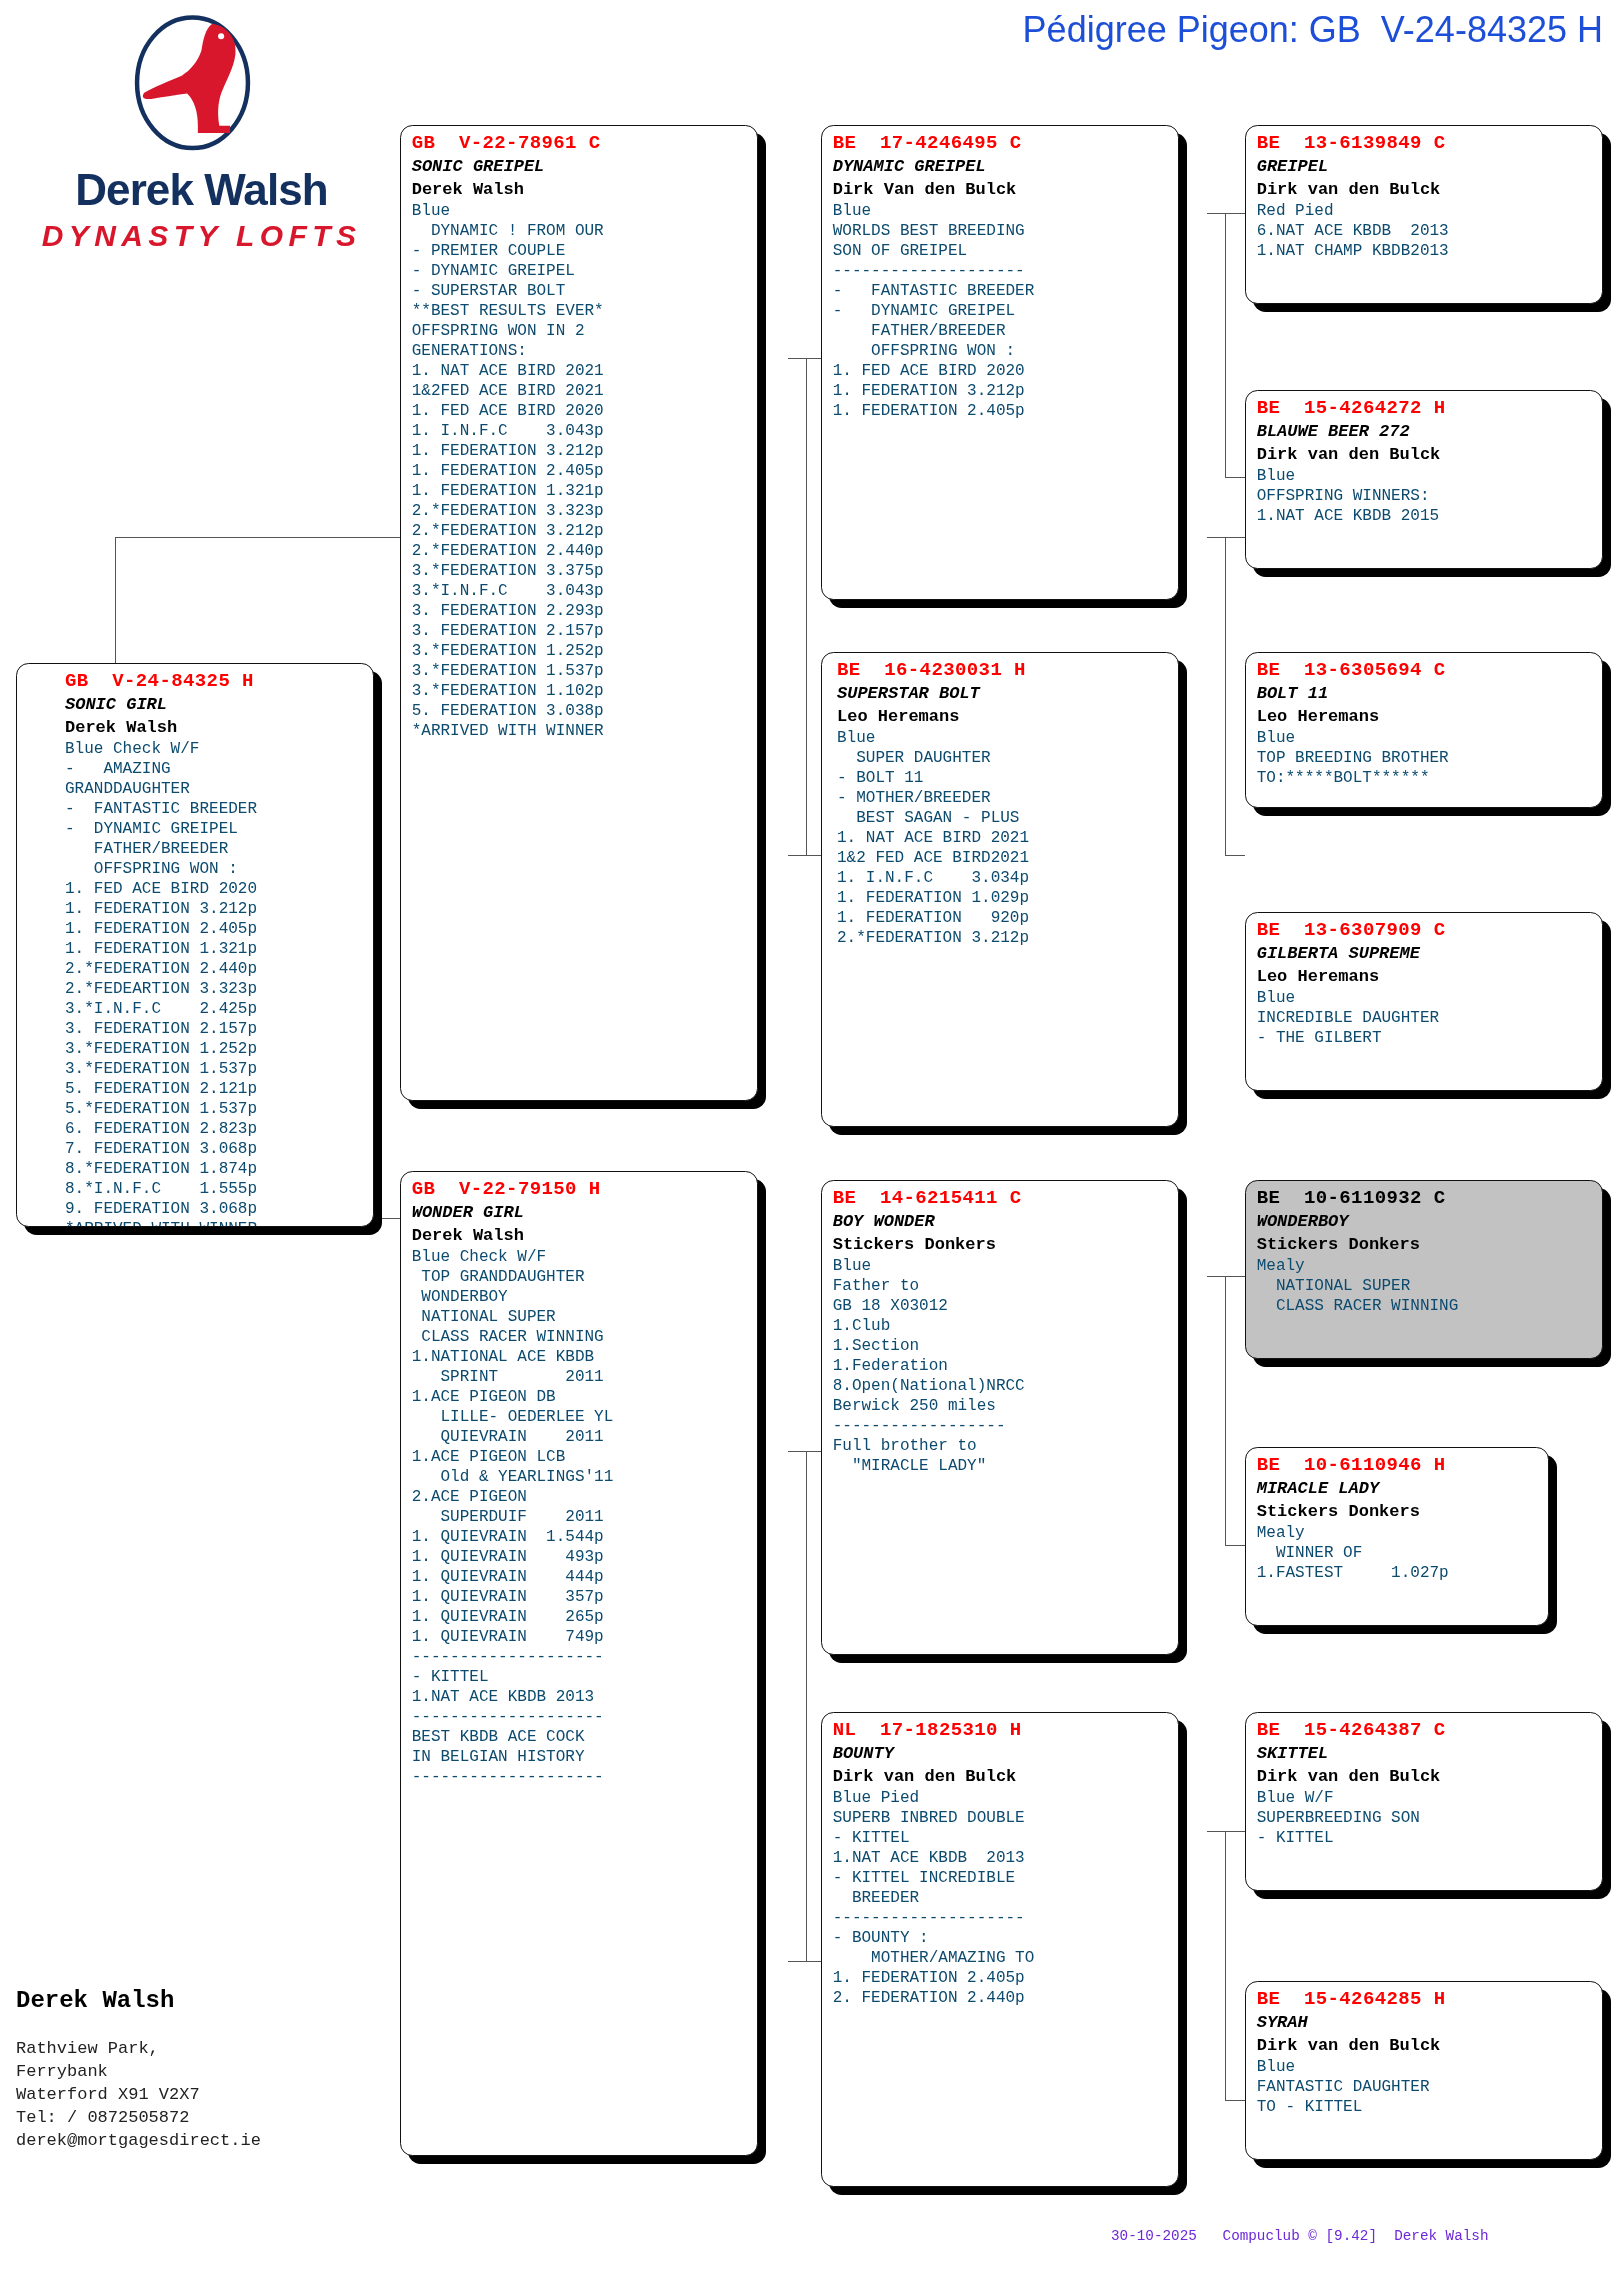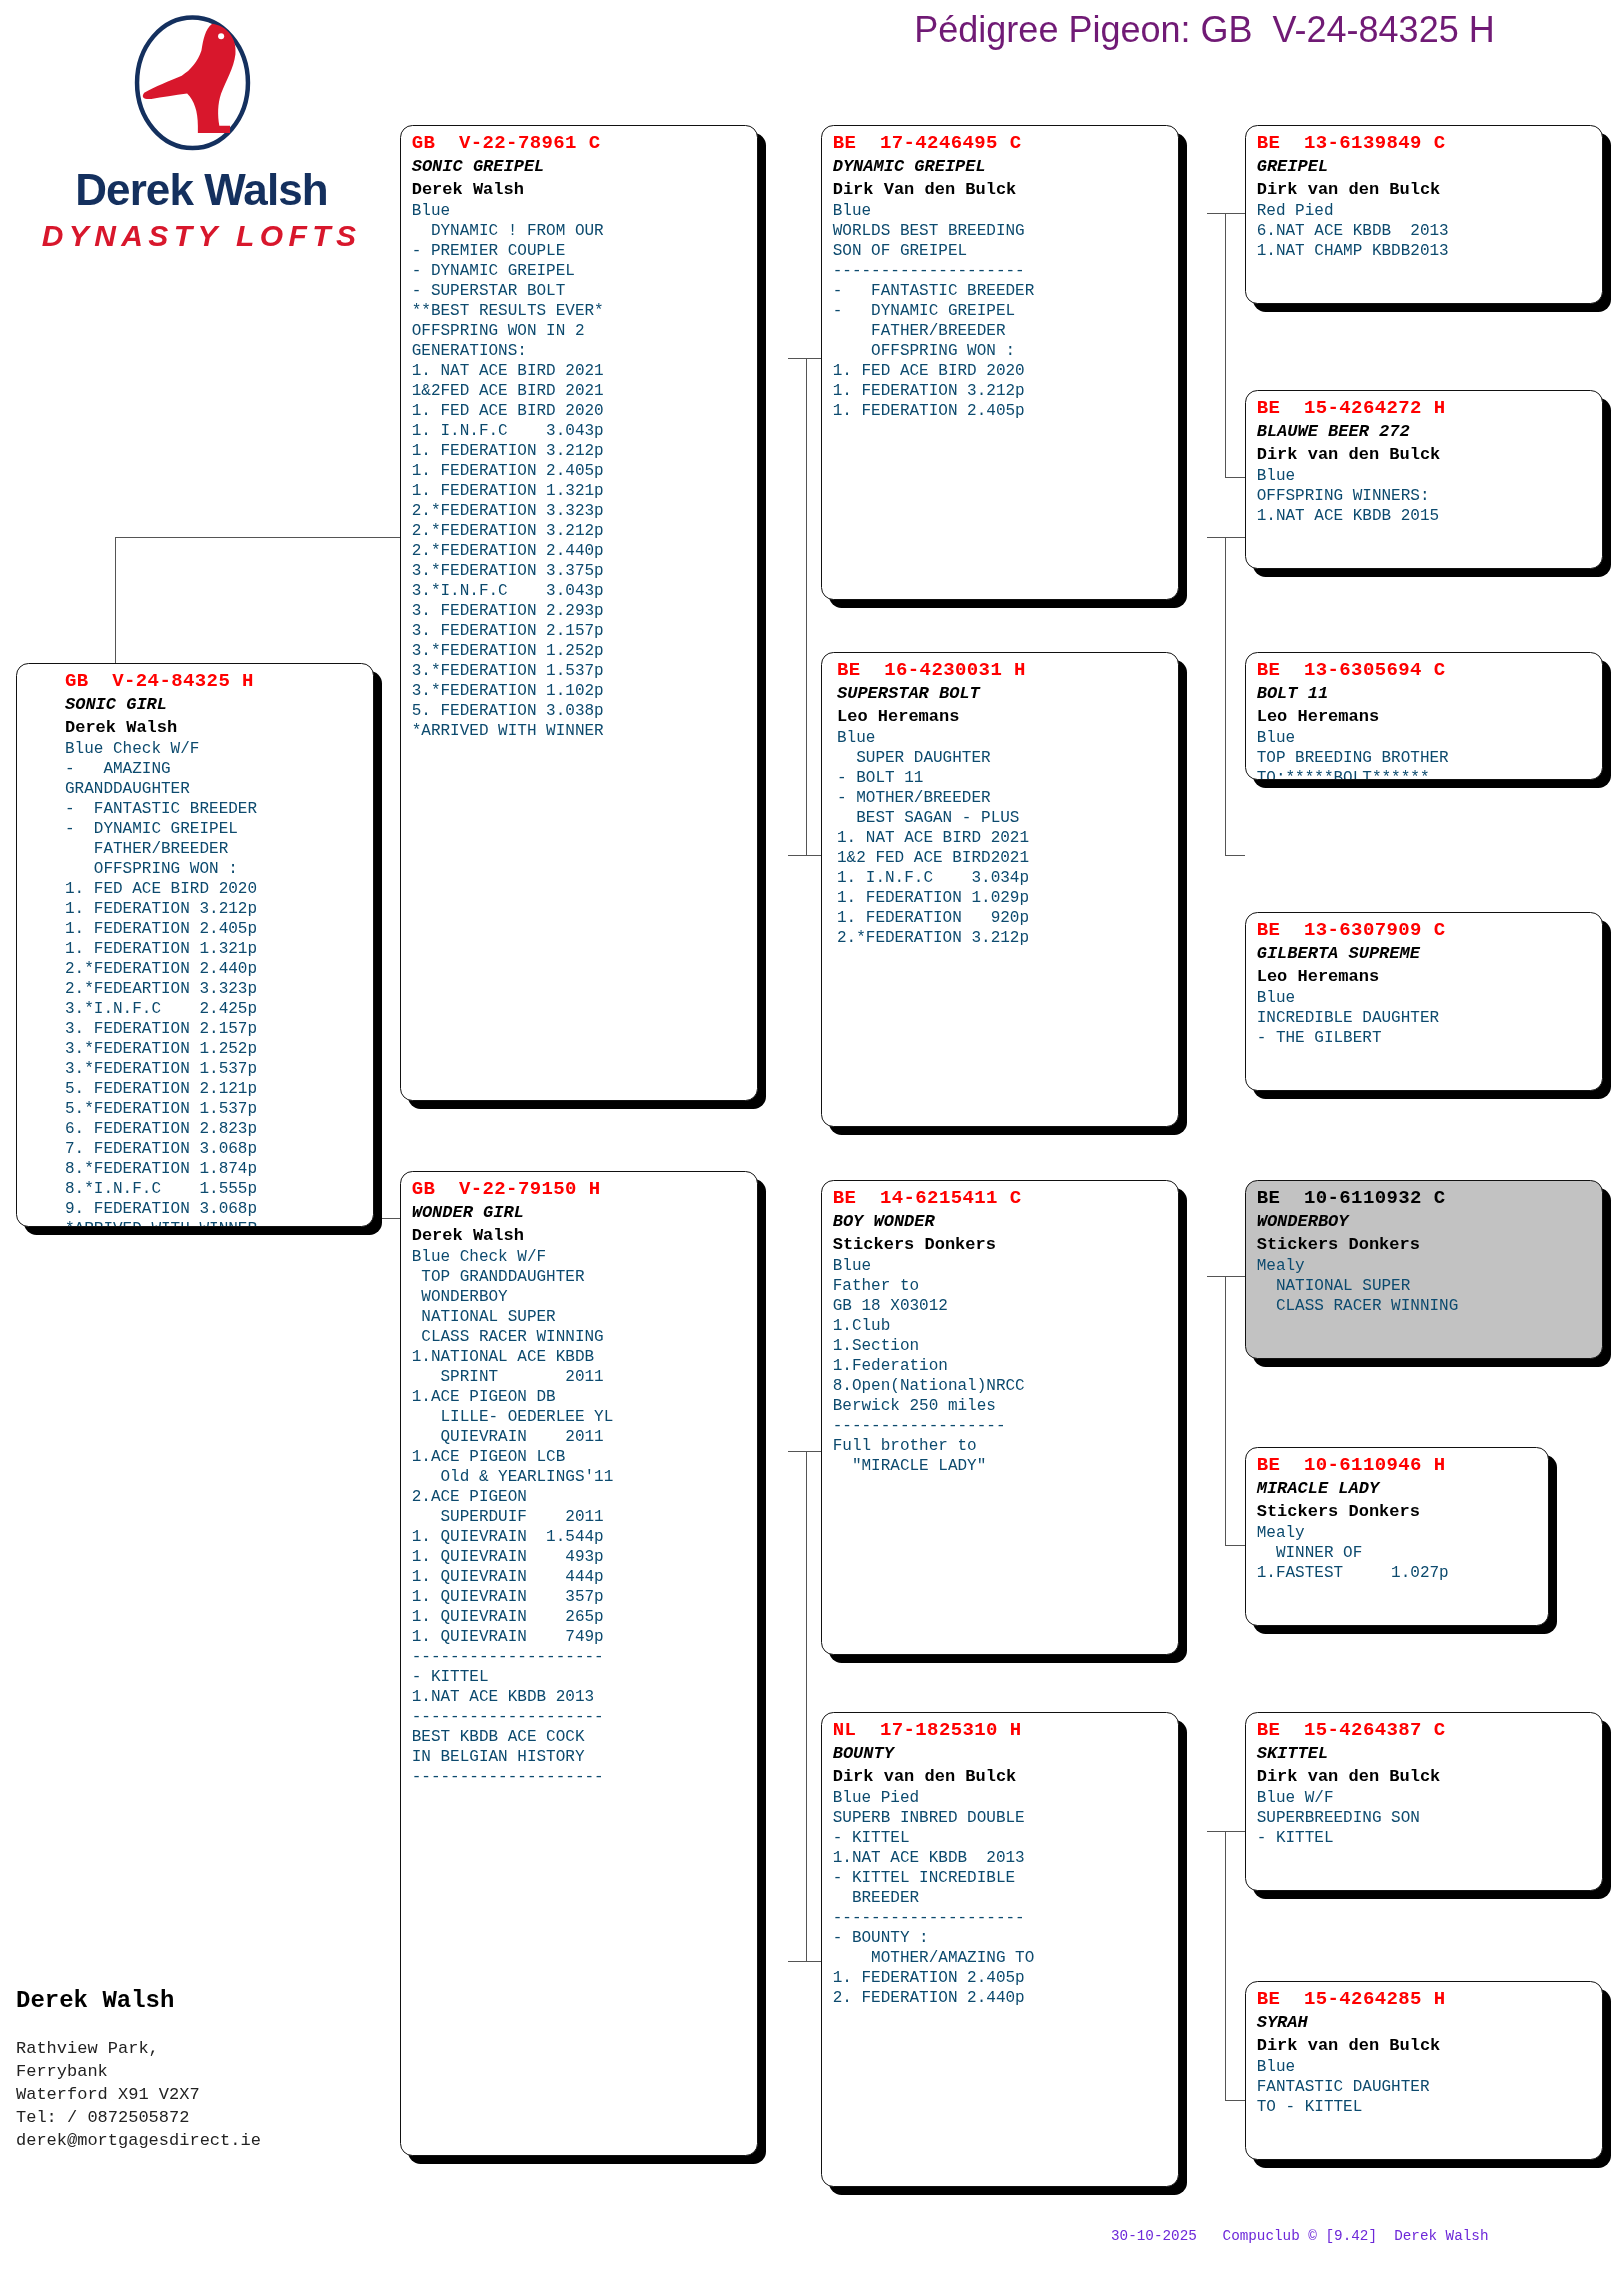--- a/index.html
+++ b/index.html
@@ -13,25 +13,25 @@
     position: relative;
     width: 1621px; height: 2293px;
     overflow: hidden;
   }
 
   
   .page-title {
     position: absolute;
     top: 9px; left: 806px;
     width: 797px;
-    text-align: center;
+    text-align: right;
     font-family: "Liberation Sans", sans-serif;
     font-size: 36px;
     font-weight: 400;
-    color: #701a75;
+    color: #1d4ed8;
     letter-spacing: 0px;
     white-space: pre;
   }
 
   
   .logo-wrap {
     position: absolute;
     top: 10.7px; left: 27px;
     width: 349px; height: 260px;
   }
@@ -245,21 +245,21 @@
     <div class="lines"><div>Red Pied</div><div>6.NAT ACE KBDB  2013</div><div>1.NAT CHAMP KBDB2013</div></div>
   </div>
 
   <div class="card" style="left:1245px; top:390px; width:358px; height:179px;">
     <div class="ring">BE  15-4264272 H</div>
     <div class="name">BLAUWE BEER 272</div>
     <div class="owner">Dirk van den Bulck</div>
     <div class="lines"><div>Blue</div><div>OFFSPRING WINNERS:</div><div>1.NAT ACE KBDB 2015</div></div>
   </div>
 
-  <div class="card" style="left:1245px; top:652px; width:358px; height:128px;">
+  <div class="card" style="left:1245px; top:652px; width:358px; height:156px;">
     <div class="ring">BE  13-6305694 C</div>
     <div class="name">BOLT 11</div>
     <div class="owner">Leo Heremans</div>
     <div class="lines"><div>Blue</div><div>TOP BREEDING BROTHER</div><div>TO:*****BOLT******</div></div>
   </div>
 
   <div class="card" style="left:1245px; top:912px; width:358px; height:179px;">
     <div class="ring">BE  13-6307909 C</div>
     <div class="name">GILBERTA SUPREME</div>
     <div class="owner">Leo Heremans</div>

